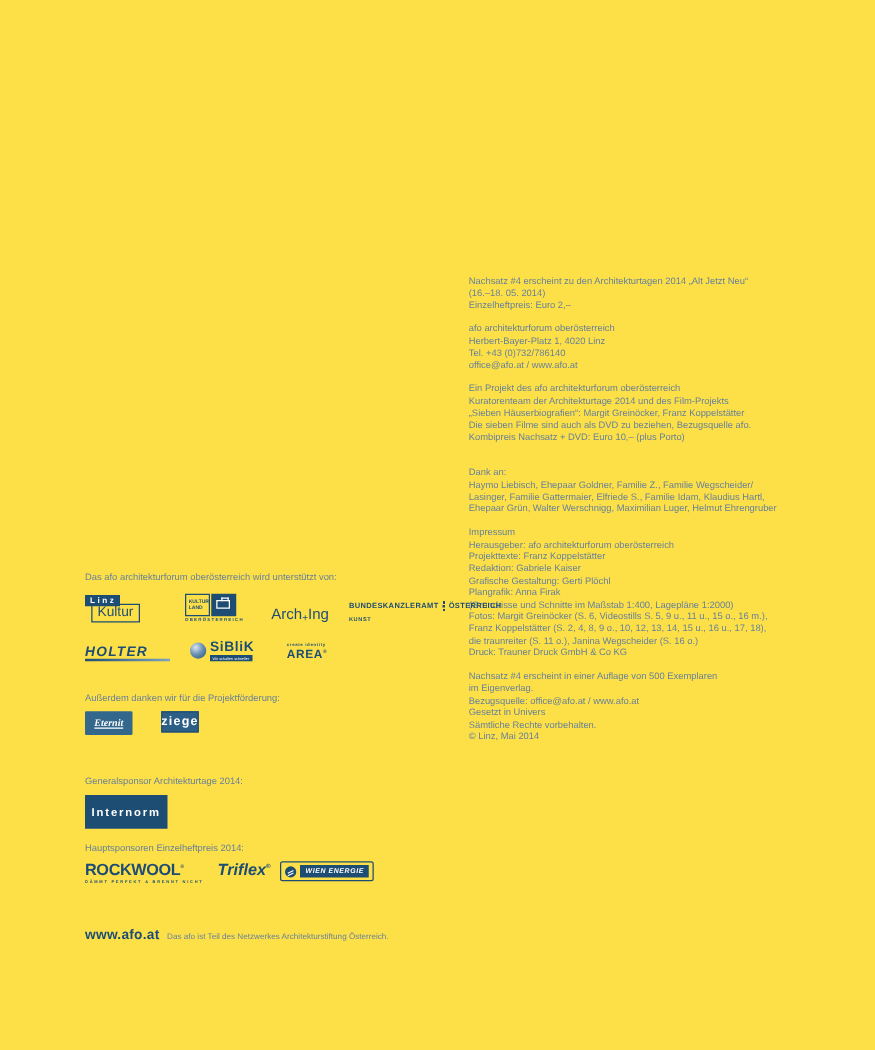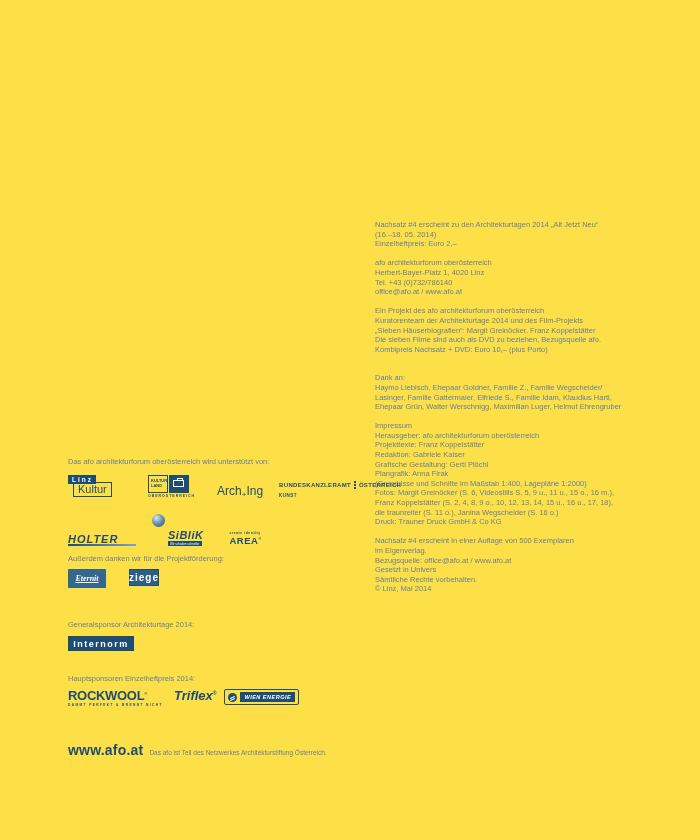--- a/index.html
+++ b/index.html
@@ -39,47 +39,47 @@
   .bka-sep { display:inline-block; width:2px; height:8px; margin:0 3px; border-left:2px dotted #1e4d74; }
   .bka-sub { color:#1e4d74; font-size:4.5px; font-weight:bold; margin-top:4px; letter-spacing:0.5px; }
   
   .holter { width:68px; }
   .holter-text { color:#1e4d74; font-size:11px; font-weight:bold; font-style:italic; letter-spacing:1px; }
   .holter-bar { height:2.5px; background:linear-gradient(to right,#1e4d74,#7fa3c0); margin-top:-1px; }
   
   .siblik { margin-left:16px; display:flex; align-items:flex-start; }
   .siblik-globe { width:13px; height:13px; border-radius:50%; background:radial-gradient(circle at 35% 30%, #d8e5ef 0%, #6d93b4 45%, #1e4d74 100%); margin-top:1px; }
   .siblik-main { margin-left:3px; }
-  .siblik-text { color:#1e4d74; font-size:11px; font-weight:bold; font-style:italic; letter-spacing:0.5px; line-height:11px;margin-top:17px; }
+  .siblik-text { color:#1e4d74; font-size:11px; font-weight:bold; letter-spacing:0.5px; line-height:11px; }
   .siblik-tag { background:#1e4d74; color:#fff; font-size:3px; padding:0.5px 2px; width:34px; white-space:nowrap; overflow:hidden; }
   
   .area { margin-left:26px; margin-top:1px; text-align:left; }
   .area-tag { color:#1e4d74; font-size:3.5px; font-weight:bold; letter-spacing:0.5px; }
   .area-text { color:#1e4d74; font-size:9.5px; font-weight:bold; letter-spacing:0.5px; }
   .area-text sup { font-size:4px; }
   
   .eternit { background:#33688c; color:#fff; width:38px; height:19px; font-size:8px; font-weight:bold; font-style:italic; display:flex; align-items:center; justify-content:center; border-radius:1px; font-family:"Liberation Serif", serif;text-decoration:underline; }
   .ziege { margin-left:23px; background:#2d5f86; border:1.5px solid #1e4d74; color:#fff; width:30px; height:17px; font-size:10px; font-weight:bold; letter-spacing:1px; display:flex; align-items:center; justify-content:center; }
   
-  .internorm { background:#1e4d74; color:#fff; width:66px; height:15px; font-size:9px; font-weight:bold; letter-spacing:1.5px; display:flex; align-items:center; justify-content:center; }
+  .internorm { background:#1e4d74; color:#fff; width:66px; height:27px; font-size:9px; font-weight:bold; letter-spacing:1.5px; display:flex; align-items:center; justify-content:center; }
   
   .rockwool { width:100px; }
   .rockwool-text { color:#1e4d74; font-size:13px; font-weight:bold; letter-spacing:-0.3px; white-space:nowrap; }
   .rockwool-text sup { font-size:4px; }
   .rockwool-tag { color:#1e4d74; font-size:3.2px; font-weight:bold; letter-spacing:1.4px; margin-top:0; white-space:nowrap; }
   .triflex { margin-left:6px; color:#1e4d74; font-size:13px; font-weight:bold; font-style:italic; white-space:nowrap; }
   .triflex sup { font-size:5px; font-style:normal; }
   .wienenergie { margin-left:8px; margin-top:1px; display:flex; align-items:center; border:1px solid #1e4d74; border-radius:2px; padding:2px 3px; }
   .we-circle { width:9px; height:9px; border-radius:50%; background:#1e4d74; position:relative; }
   .we-circle:before { content:""; position:absolute; left:2px; top:4px; width:5px; height:1px; background:#fff; transform:rotate(-25deg); }
   .we-circle:after { content:""; position:absolute; left:2px; top:6px; width:5px; height:1px; background:#fff; transform:rotate(-25deg); }
   .we-box { margin-left:3px; background:#1e4d74; color:#fff; font-size:5.5px; font-weight:bold; font-style:italic; letter-spacing:0.5px; padding:2px 4px; white-space:nowrap; }
   
   .footer { position:absolute; left:68px; top:742px; display:flex; align-items:baseline; }
-  .footer-url { color:#1e4d74; font-size:14px; font-weight:bold; letter-spacing:0.2px; }
+  .footer-url { color:#1e4d74; font-size:11px; font-weight:bold; letter-spacing:0.2px; }
   .footer-note { color:#68819a; font-size:6.5px; margin-left:6px; }
 </style>
 </head>
 <body>
 
 <div class="page">
 
   <div class="rcol">
     <div class="tblock">Nachsatz #4 erscheint zu den Architekturtagen 2014 „Alt Jetzt Neu“
 (16.–18. 05. 2014)

